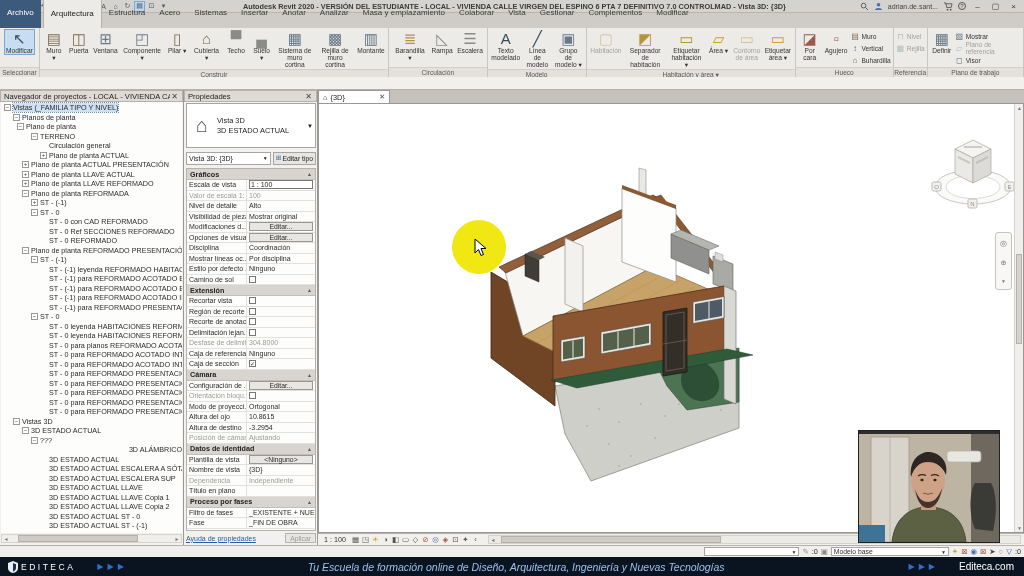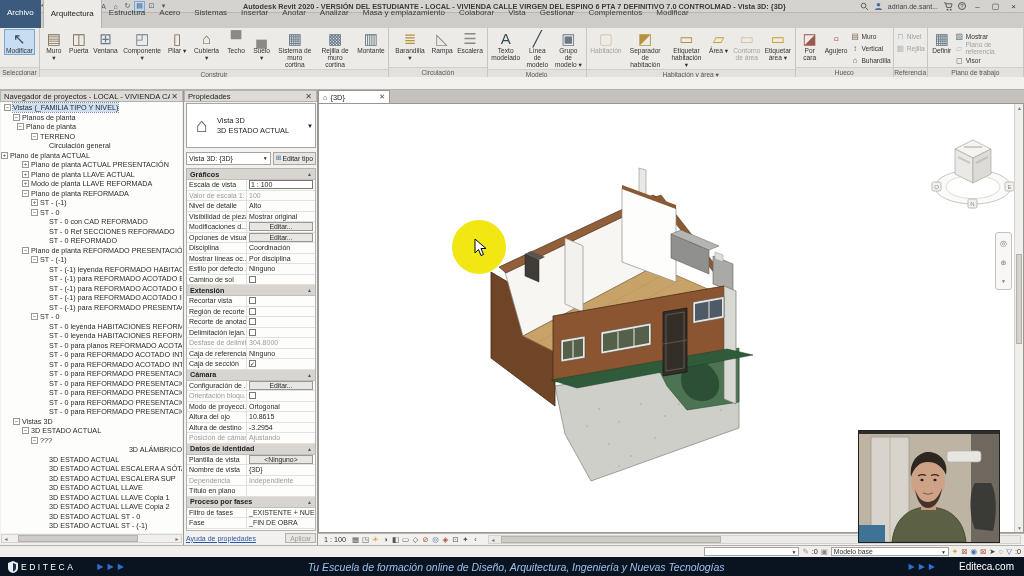--- a/index.html
+++ b/index.html
@@ -406,35 +406,35 @@
           <span class="tlabel">Plano de planta</span>
         </div>
         <div class="trow" style="padding-left: 30px;">
           <span class="texp">−</span>
           <span class="tlabel">TERRENO</span>
         </div>
         <div class="trow" style="padding-left: 39px;">
           <span class="tnoexp"></span>
           <span class="tlabel">Circulación general</span>
         </div>
-        <div class="trow" style="">
+        <div class="trow" style="padding-left: 21px; margin-left: 18px;">
           <span class="texp">+</span>
           <span class="tlabel">Plano de planta ACTUAL</span>
         </div>
         <div class="trow" style="padding-left: 21px;">
           <span class="texp">+</span>
           <span class="tlabel">Plano de planta ACTUAL PRESENTACIÓN</span>
         </div>
         <div class="trow" style="padding-left: 21px;">
           <span class="texp">+</span>
           <span class="tlabel">Plano de planta LLAVE ACTUAL</span>
         </div>
         <div class="trow" style="padding-left: 21px;">
           <span class="texp">+</span>
-          <span class="tlabel">Modo de planta LLAVE REFORMADA</span>
+          <span class="tlabel">Plano de planta LLAVE REFORMADO</span>
         </div>
         <div class="trow" style="padding-left: 21px;">
           <span class="texp">−</span>
           <span class="tlabel">Plano de planta REFORMADA</span>
         </div>
         <div class="trow" style="padding-left: 30px;">
           <span class="texp">+</span>
           <span class="tlabel">ST - (-1)</span>
         </div>
         <div class="trow" style="padding-left: 30px;">

